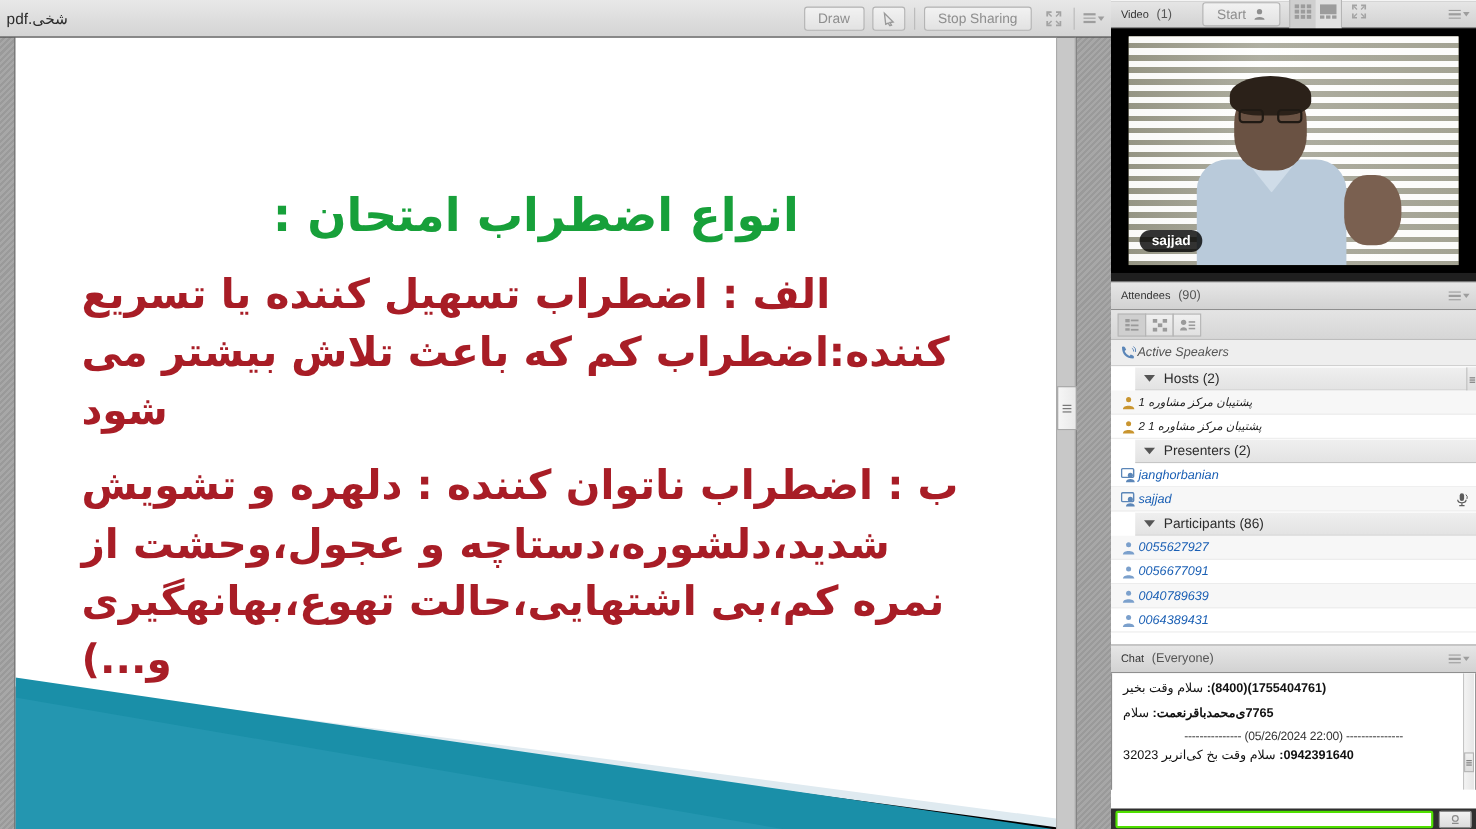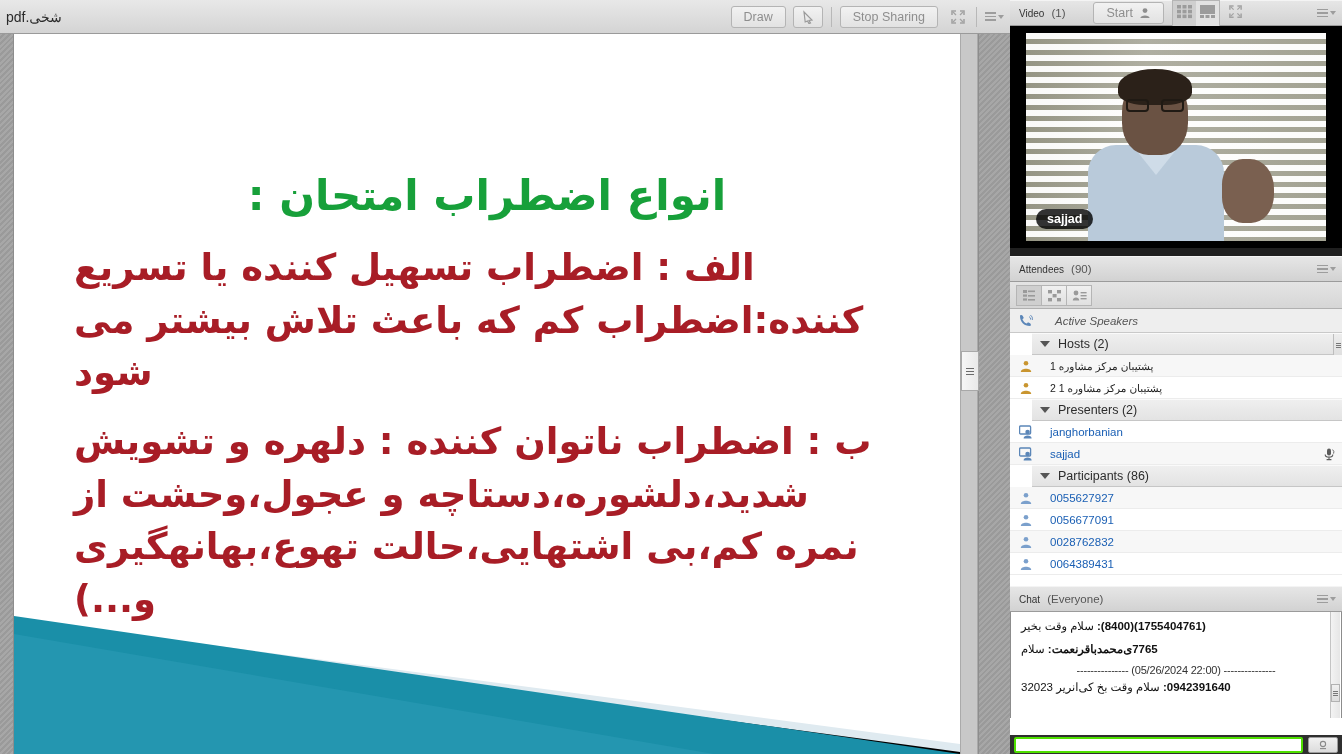--- a/index.html
+++ b/index.html
@@ -159,38 +159,38 @@
   .vbtn {
     width: 26px; height: 21px; border: 1px solid #b5b5b5;
     background: linear-gradient(#f0f0f0,#e0e0e0);
     display: flex; align-items: center; justify-content: center;
     margin-right: -1px;
   }
   .vbtn.active { background: #cfcfcf; }
   .active-speakers {
     height: 24px; flex: 0 0 24px; background: #eeeeee;
     border-bottom: 1px solid #c9c9c9;
-    display: flex; align-items: center; padding-left: 8px; gap: 22px;
+    display: flex; align-items: center; padding-left: 8px; gap: 1px;
   }
   .active-speakers span { font-size: 11.5px; font-style: italic; color: #555; }
   .group-row {
     height: 22px; flex: 0 0 22px;
     background: linear-gradient(#efefef,#e3e3e3);
     border-bottom: 1px solid #c6c6c6; border-top: 1px solid #fafafa;
     display: flex; align-items: center; padding-left: 8px; gap: 8px;
     position: relative;
     margin-left: 22px;
   }
   .tri { width: 0; height: 0; border-left: 5px solid transparent;
     border-right: 5px solid transparent; border-top: 6px solid #555; }
   .group-row .g-label { font-size: 12.5px; color: #2c2c2c; }
   .att-list { flex: 1 1 auto; overflow: hidden; background: #fff; }
   .att-row {
-    height: 22px; display: flex; align-items: center; gap: 17px;
-    padding-left: 9px; border-bottom: 1px solid #ececec; position: relative;
+    height: 22px; display: flex; align-items: center; gap: 2px;
+    padding-left: 9px; border-bottom: 1px solid #ececec; position: relative; font-style: italic;
   }
   .att-row:nth-child(even) { background: #f7f7f7; }
   .att-name { font-size: 11.5px; color: #1a5fb4; }
   .att-name.rtl { color: #222; direction: rtl; font-size: 10.5px;
     margin-right: auto; padding-right: 4px; }
   .att-row .mic { margin-left: auto; margin-right: 6px; }
   .scroll-tab {
     position: absolute; right: 0; top: 0; width: 9px; height: 22px;
     background: linear-gradient(#ededed,#dedede); border-left: 1px solid #bdbdbd;
     display: flex; align-items: center; justify-content: center;
@@ -512,21 +512,21 @@
                 <circle cx="7" cy="4.3" r="2.3" fill="#7ba0cc"></circle>
                 <path d="M1.8 13 C1.8 8.8 12.2 8.8 12.2 13 Z" fill="#7ba0cc"></path>
               </svg>
               <span class="att-name">0056677091</span>
             </div>
             <div class="att-row">
               <svg width="14" height="14" viewBox="0 0 14 14">
                 <circle cx="7" cy="4.3" r="2.3" fill="#7ba0cc"></circle>
                 <path d="M1.8 13 C1.8 8.8 12.2 8.8 12.2 13 Z" fill="#7ba0cc"></path>
               </svg>
-              <span class="att-name">0028762832</span>
+              <span class="att-name">0040789639</span>
             </div>
             <div class="att-row">
               <svg width="14" height="14" viewBox="0 0 14 14">
                 <circle cx="7" cy="4.3" r="2.3" fill="#7ba0cc"></circle>
                 <path d="M1.8 13 C1.8 8.8 12.2 8.8 12.2 13 Z" fill="#7ba0cc"></path>
               </svg>
               <span class="att-name">0064389431</span>
             </div>
           </div>
       </div>

